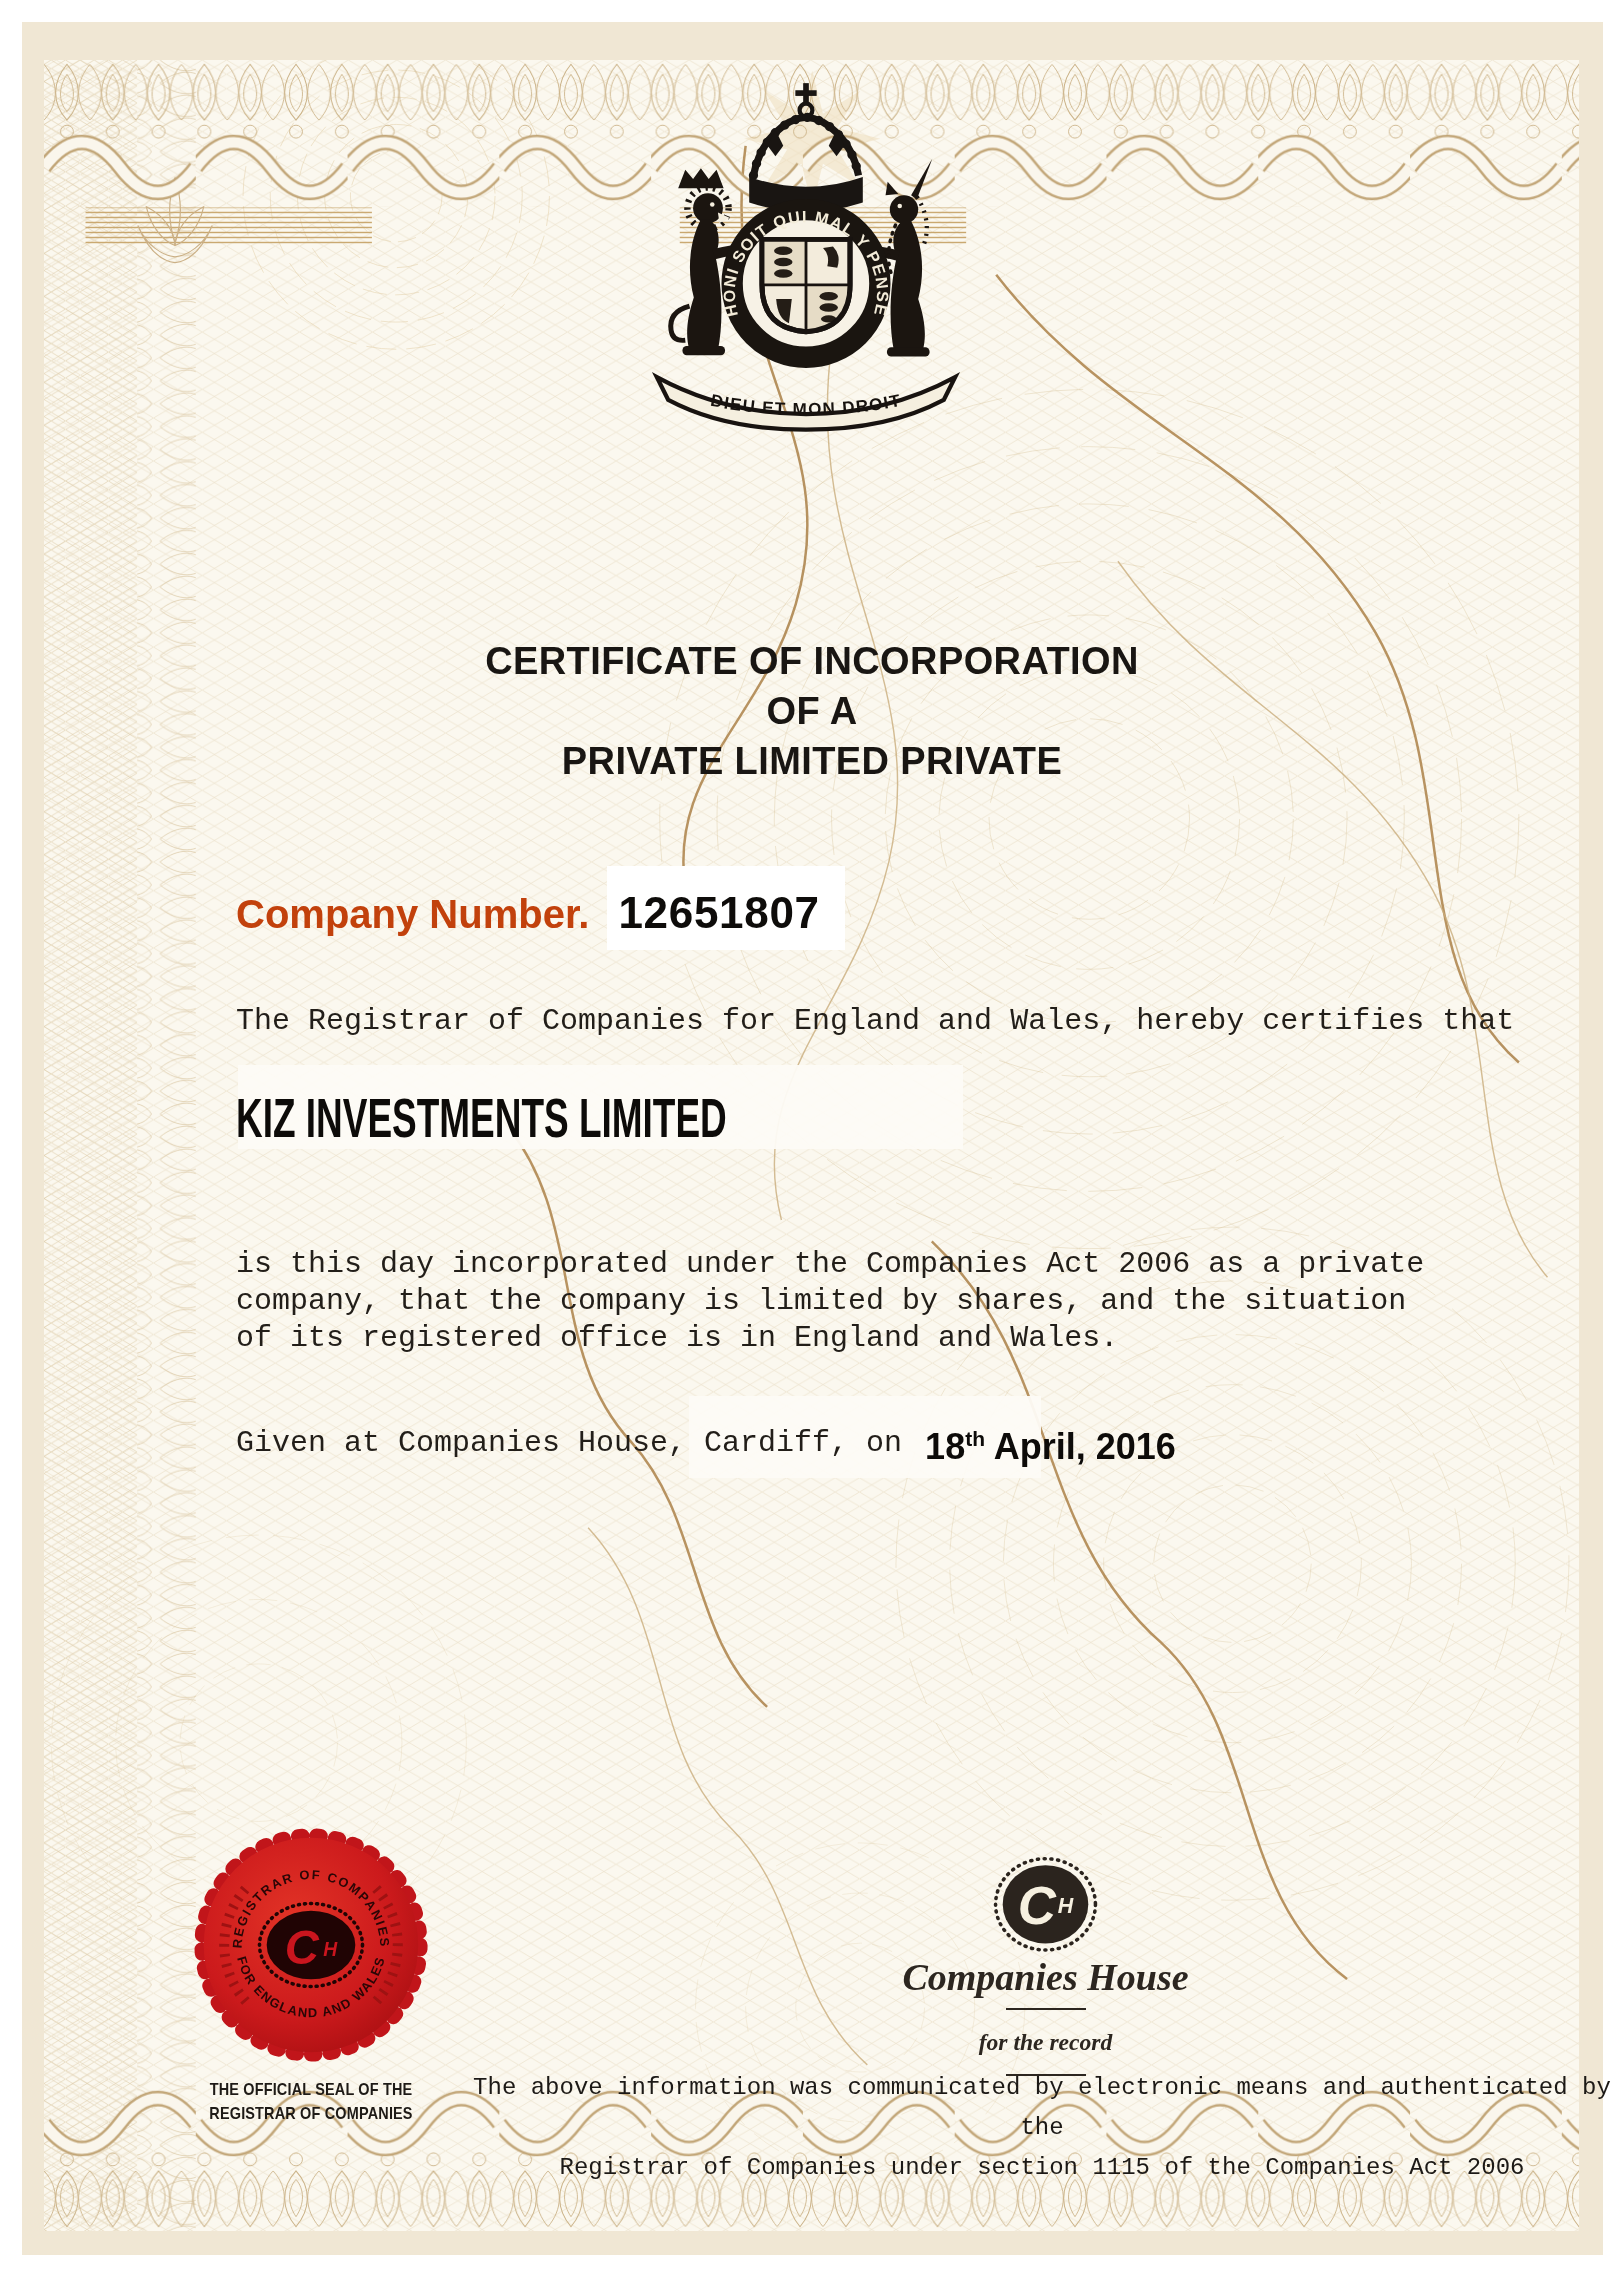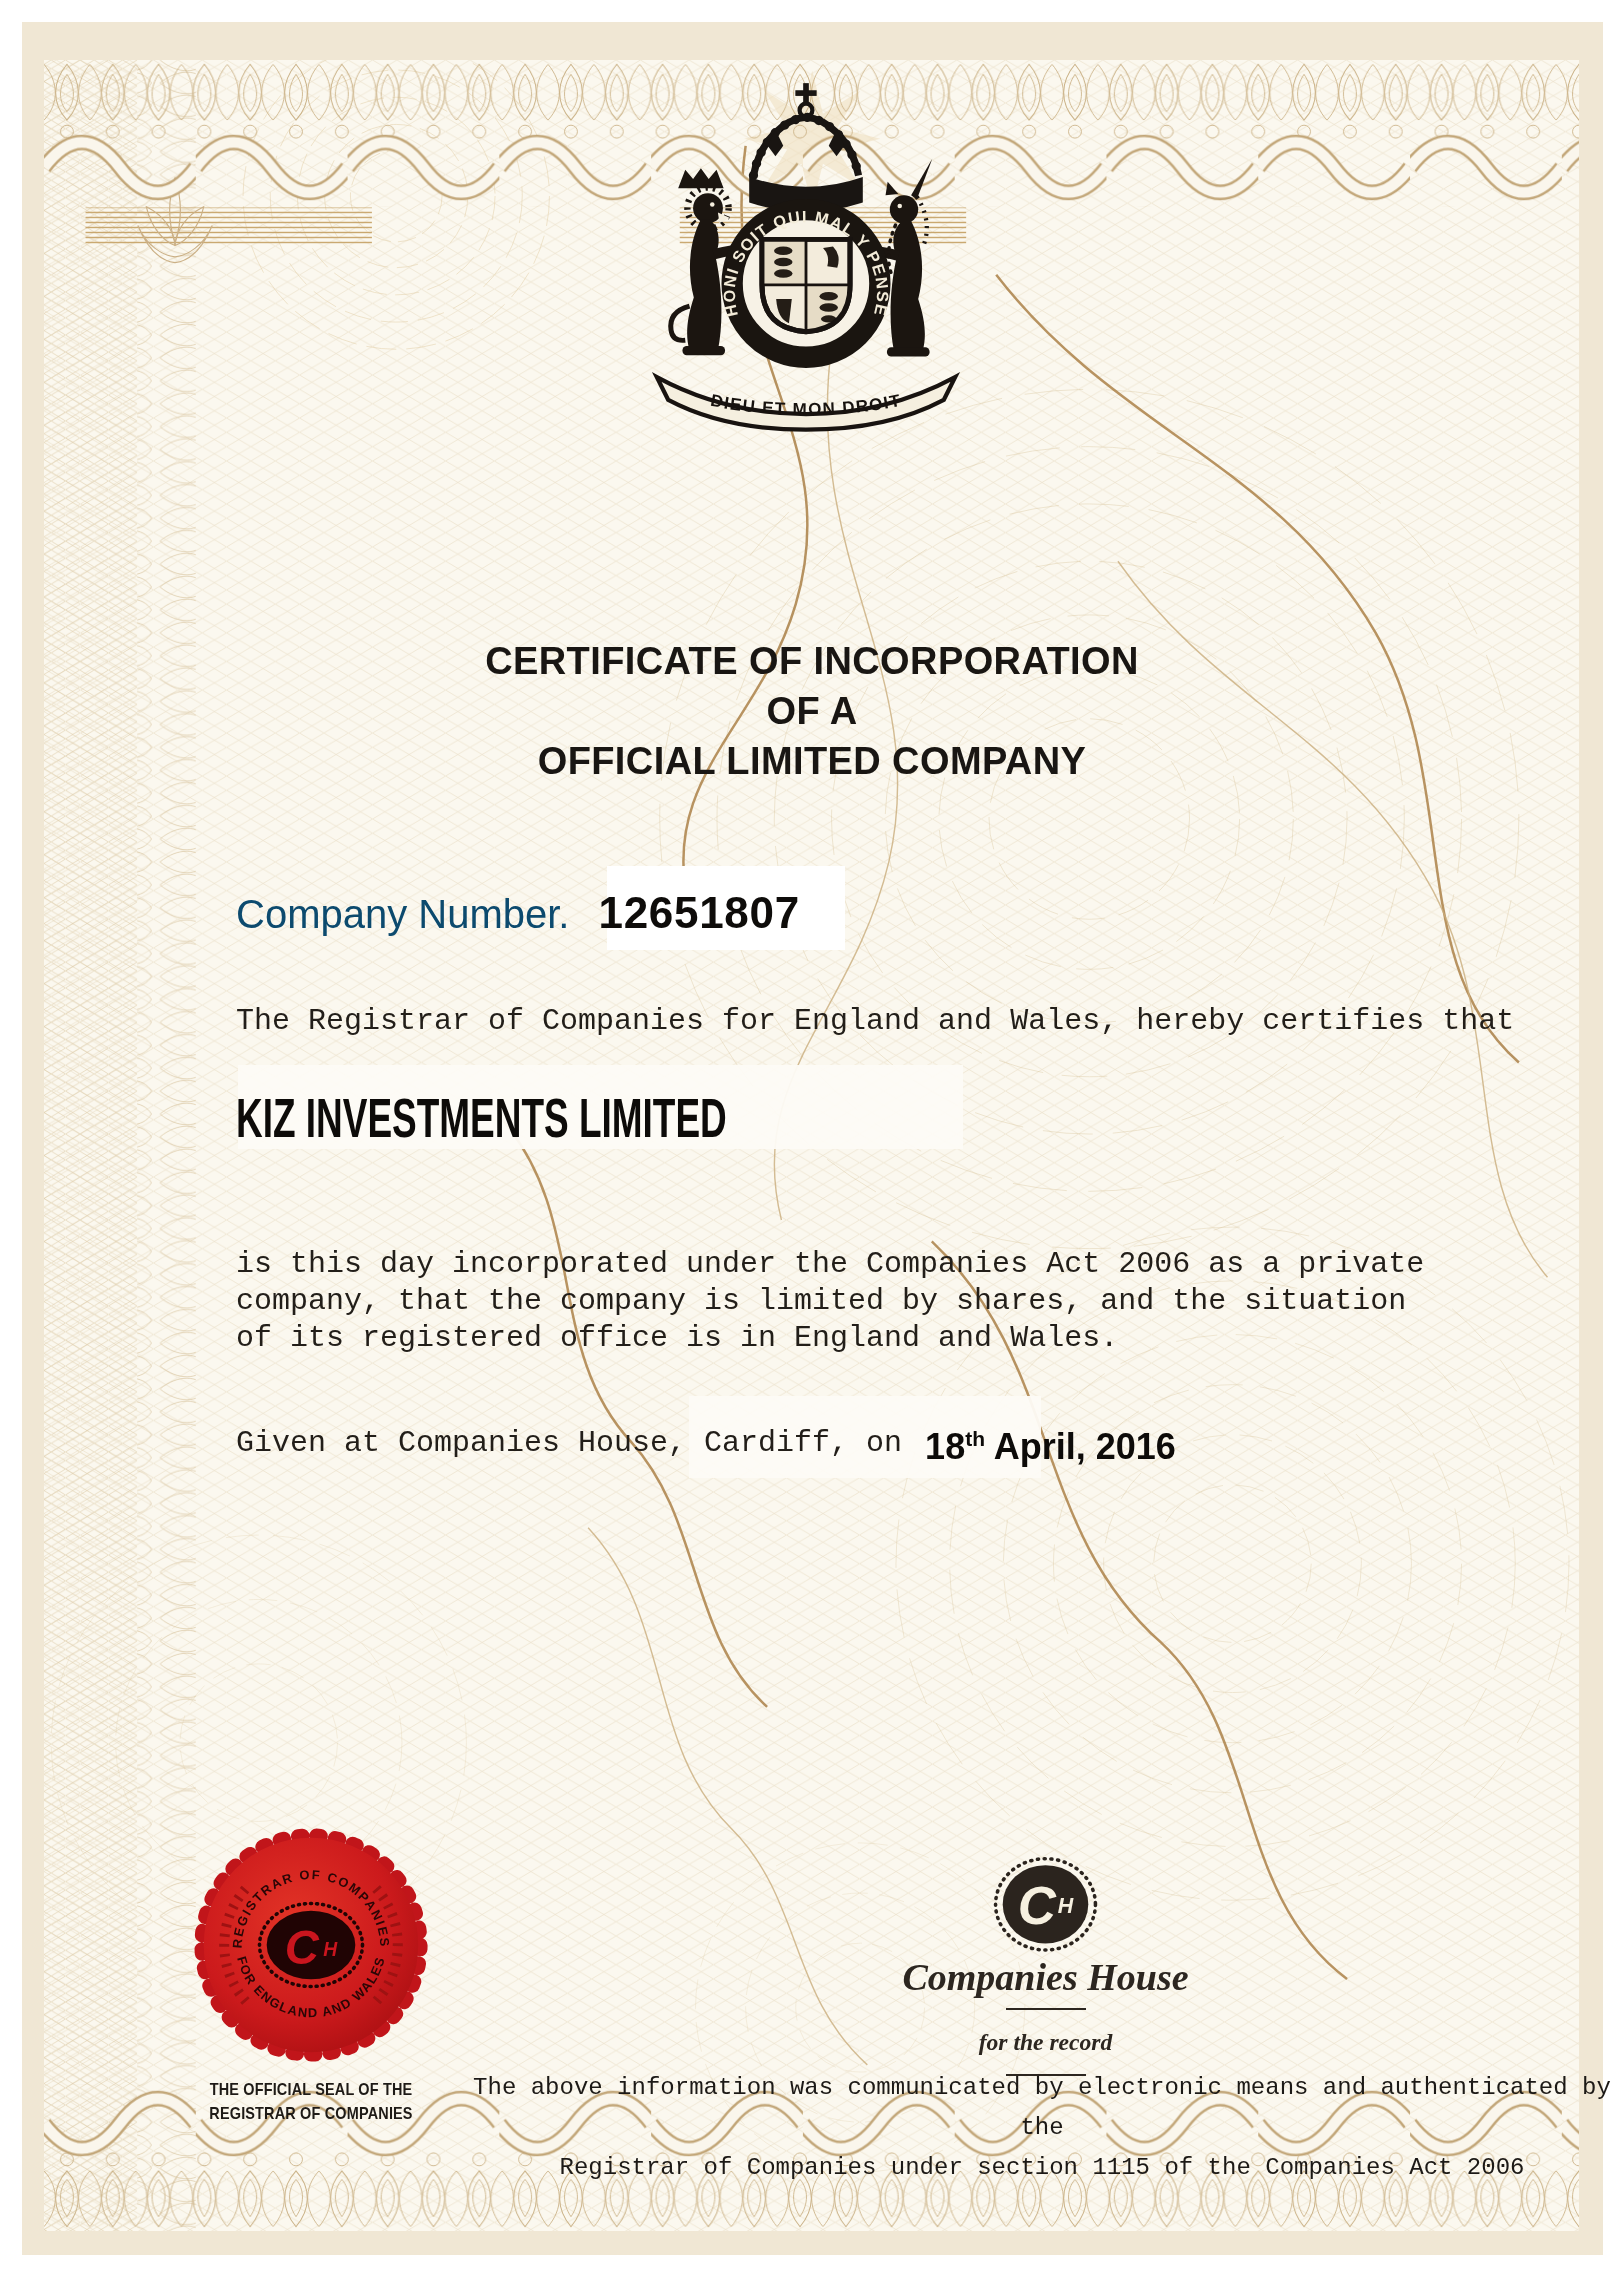--- a/index.html
+++ b/index.html
@@ -9,21 +9,21 @@
   .cert{position:absolute;left:44px;top:60px;width:1535px;height:2171px;background:#fbf8ef;}
   .bg{position:absolute;left:0;top:0;width:100%;height:100%;}
   .layer{position:absolute;z-index:2;}
   .patch{position:absolute;z-index:1;}
   #patch-number{left:607px;top:866px;width:238px;height:84px;background:#ffffff;}
   #patch-name{left:238px;top:1065px;width:725px;height:84px;background:rgba(253,251,245,.95);}
   #patch-date{left:689px;top:1396px;width:352px;height:82px;background:rgba(253,251,245,.95);}
   .title-block{left:0;width:1624px;top:636px;text-align:center;font-weight:bold;
                font-size:38px;line-height:50px;letter-spacing:0.4px;color:#191613;}
   .num-row{left:236px;top:888px;display:flex;align-items:baseline;gap:29px;}
-  .num-label{font-weight:normal;font-size:40px;color:#0c4a6e;}
+  .num-label{font-weight:bold;font-size:40px;color:#c2410c;}
   .num-value{font-weight:bold;font-size:44px;letter-spacing:0.7px;color:#0e0c0a;}
   .serif{font-family:Liberation Mono, monospace;}
   .certifies{left:236px;top:1004px;font-size:30px;color:#221e19;}
   .company-name{left:236px;top:1085px;font-weight:bold;font-size:56px;letter-spacing:0;
                 transform:scaleX(.66);transform-origin:left center;white-space:nowrap;color:#0d0b09;}
   .body-par{left:236px;top:1246px;width:1192px;font-size:30px;line-height:37px;color:#221e19;}
   .given-row{left:236px;top:1426px;display:flex;align-items:flex-start;gap:23px;white-space:nowrap;}
   .given-prefix{font-size:30px;color:#221e19;}
   .given-date{font-weight:bold;font-size:36px;color:#0d0b09;}
   .given-date sup{font-size:21px;vertical-align:super;line-height:0;}
@@ -228,21 +228,21 @@
       <path d="M66,432 C140,472 210,484 276,484 C342,484 412,472 486,432 L470,464 C410,496 344,506 276,506 C208,506 142,496 82,464 Z" fill="#f5efdf" stroke="#181310" stroke-width="6"></path>
       <text font-size="24" font-weight="bold" letter-spacing="2" fill="#17120e">
         <textPath href="#bannerArc" startOffset="50%" text-anchor="middle">DIEU ET MON DROIT</textPath>
       </text>
     </g>
   </svg>
 
   <div class="layer title-block">
     <div>CERTIFICATE OF INCORPORATION</div>
     <div>OF A</div>
-    <div>OFFICIAL LIMITED COMPANY</div>
+    <div>PRIVATE LIMITED PRIVATE</div>
   </div>
 
   <div class="layer num-row">
     <span class="num-label">Company Number.</span>
     <span class="num-value">12651807</span>
   </div>
 
   <div class="layer serif certifies">The Registrar of Companies for England and Wales, hereby certifies that</div>
 
   <div class="layer company-name">KIZ INVESTMENTS LIMITED</div>

